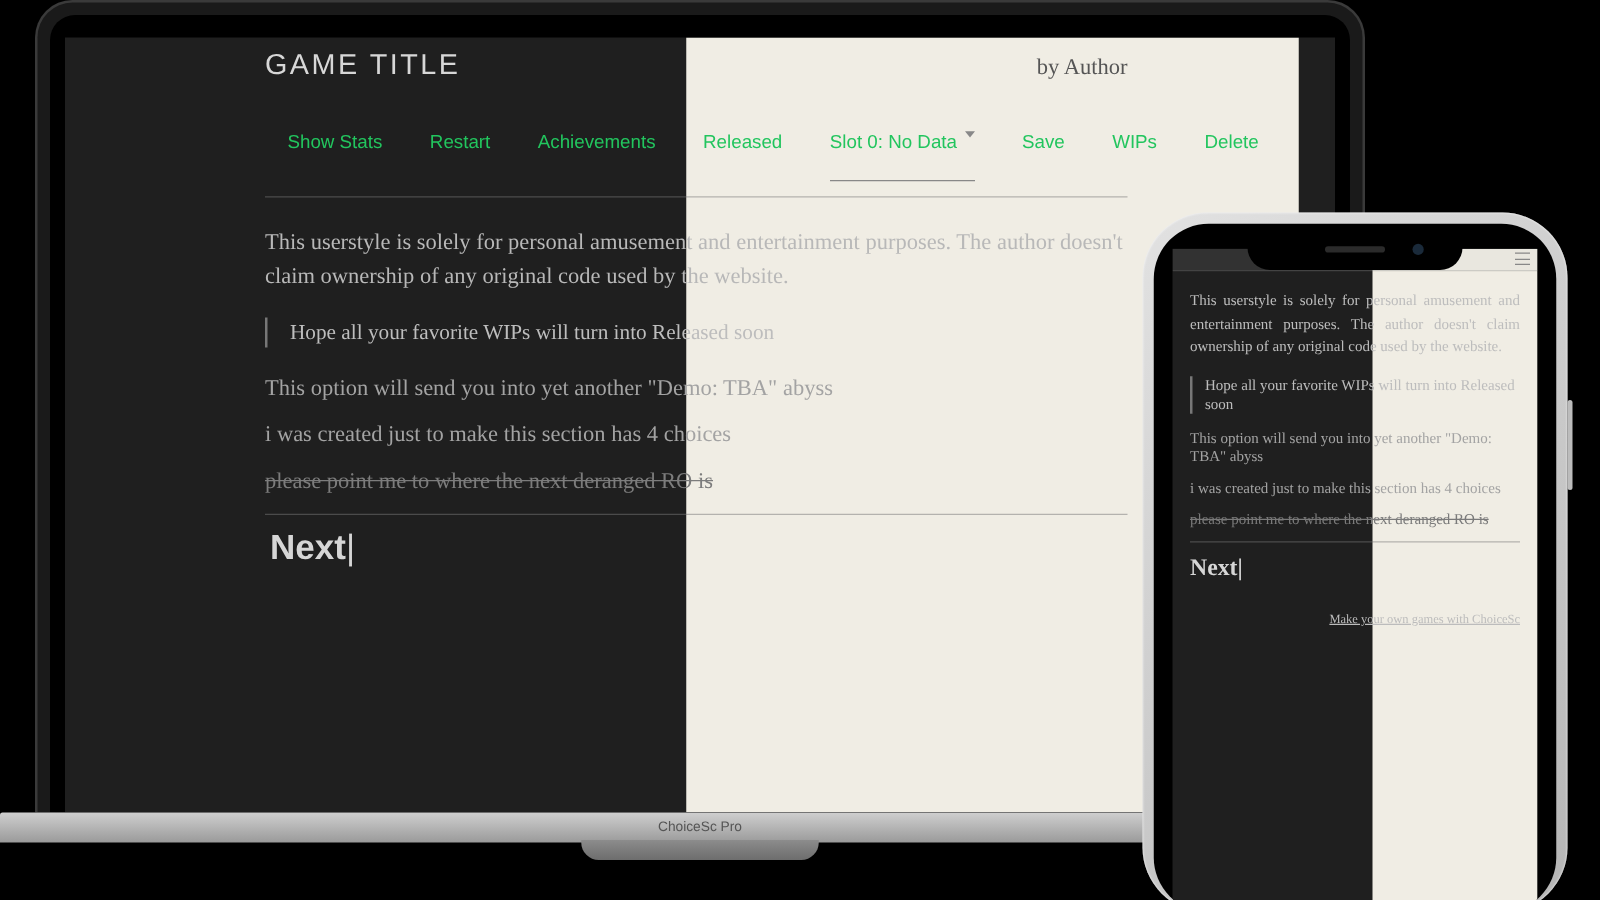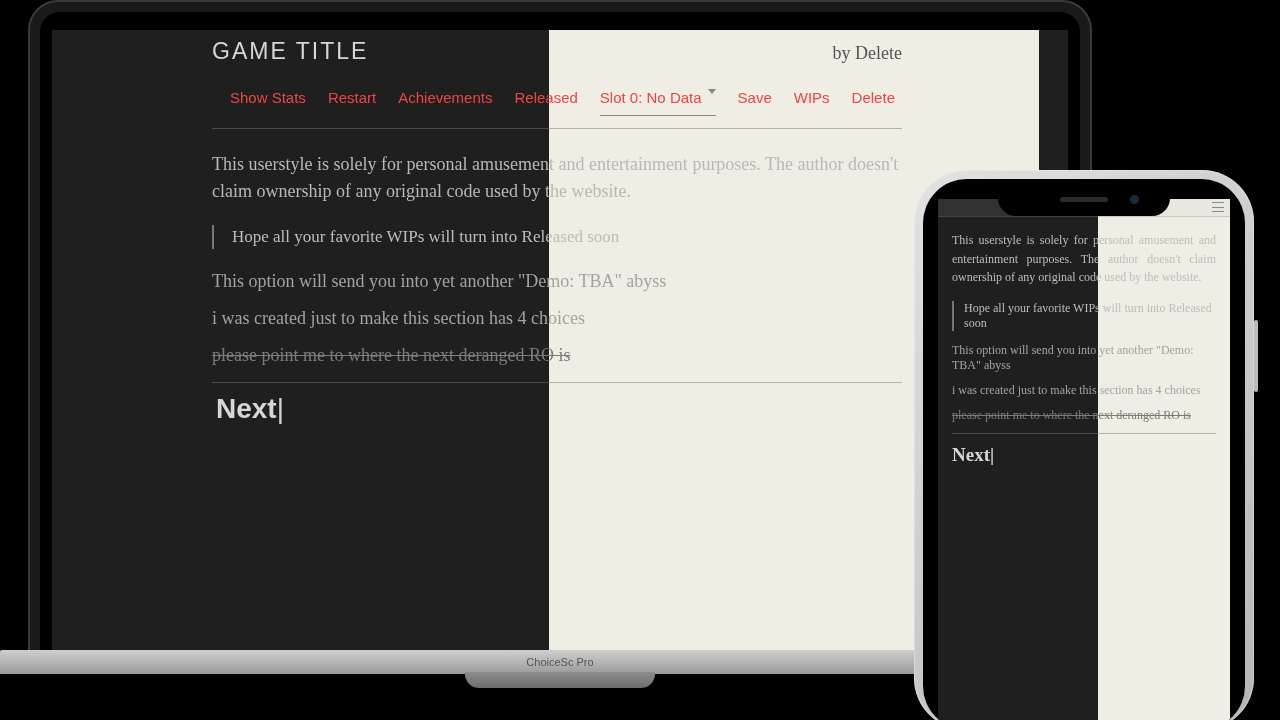--- a/index.html
+++ b/index.html
@@ -11,26 +11,26 @@
   .mac-bezel{position:absolute;left:10px;top:10px;right:10px;bottom:0;background:#000;border-radius:20px 20px 0 0;overflow:hidden}
   .mac-screen{position:absolute;left:12px;top:18px;right:12px;bottom:0;background:#1f1f1f;overflow:hidden}
   .mac-base{position:absolute;left:0;top:650px;width:1120px;height:40px}
   .mac-plate{position:absolute;left:0;top:0;width:1120px;height:24px;background:linear-gradient(#cfcfcf,#9a9a9a);border-radius:2px 2px 0 0;display:flex;align-items:center;justify-content:center;color:#555;font:11px -apple-system,Helvetica,Arial,sans-serif}
   .mac-notch{position:absolute;left:50%;top:22px;transform:translateX(-50%);width:190px;height:16px;background:linear-gradient(#8c8c8c,#6d6d6d);border-radius:0 0 14px 14px}
 
   
   .lap{position:relative;width:100%;height:100%}
   .lap .right-pane{position:absolute;left:497px;top:0;width:490px;height:100%;background:#f0ede4}
   .lap .content{position:absolute;left:160px;top:0;width:690px;padding-top:8px}
-  .title-row{display:flex;justify-content:space-between;align-items:baseline;margin-bottom:24px}
+  .title-row{display:flex;justify-content:space-between;align-items:baseline;margin-bottom:40px}
   .game-title{font-family:Optima,Candara,'Segoe UI',sans-serif;font-size:23px;letter-spacing:2px;color:#d7d7d7}
   .by-author{font-family:Georgia,serif;font-size:18px;color:#555}
-  .nav{display:flex;gap:22px;font:15px -apple-system,Helvetica,Arial,sans-serif;color:#ef4444;margin-left:18px}
+  .nav{display:flex;gap:38px;font:15px -apple-system,Helvetica,Arial,sans-serif;color:#22c55e;margin-left:18px}
   .nav span{cursor:pointer;white-space:nowrap}
-  .slot{border-bottom:1px solid #888;padding-bottom:9px;display:flex;align-items:flex-start;gap:6px}
+  .slot{border-bottom:1px solid #888;padding-bottom:22px;display:flex;align-items:flex-start;gap:6px}
   .chev{width:0;height:0;border-left:4px solid transparent;border-right:4px solid transparent;border-top:5px solid #888;display:inline-block}
   .hr{height:1px;background:#777;margin:12px 0 22px;opacity:.5}
   .para{font-size:18px;line-height:1.5;color:#b8b8b8;margin-bottom:18px;font-family:Optima,Candara,Georgia,serif}
   .quote{border-left:2px solid #777;padding:2px 0 2px 18px;margin:20px 0 22px;font-size:17px;color:#bdbdbd;font-family:Optima,Candara,Georgia,serif}
   .opt{font-size:18px;color:#a3a3a3;margin-bottom:16px;font-family:Optima,Candara,Georgia,serif}
   .opt.strike{text-decoration:line-through;color:#7c7c7c}
   .hr2{height:1px;background:#777;margin:12px 0 10px;opacity:.5}
   .next{font-family:Optima,Candara,'Segoe UI',sans-serif;font-size:28px;font-weight:600;color:#d6d6d6;margin-left:4px}
   .next .caret{font-weight:400}
 
@@ -66,21 +66,21 @@
   <div class="mac-lid">
     <div class="mac-bezel">
       <div class="mac-screen">
 
         <div class="lap">
           <div class="right-pane"></div>
 
           <div class="content">
             <div class="title-row">
               <span class="game-title">GAME TITLE</span>
-              <span class="by-author">by Delete</span>
+              <span class="by-author">by Author</span>
             </div>
 
             <div class="nav">
               <span>Show Stats</span>
               <span>Restart</span>
               <span>Achievements</span>
               <span>Released</span>
               <span class="slot">
                 <span>Slot 0: No Data</span>
                 <i class="chev"></i>
@@ -140,19 +140,20 @@
           <div class="p">This userstyle is solely for personal amusement and entertainment purposes. The author doesn't claim ownership of any original code used by the website.</div>
           <div class="q">Hope all your favorite WIPs will turn into Released soon</div>
           <div class="o">This option will send you into yet another "Demo: TBA" abyss</div>
           <div class="o">i was created just to make this section has 4 choices</div>
           <div class="o strike">please point me to where the next deranged RO is</div>
           <div class="hr3"></div>
           <div class="nx">
             <span>Next</span><span>|</span>
           </div>
           <div class="links">
+            <div>Make your own games with ChoiceSc</div>
           </div>
         </div>
       </div>
 
     </div>
   </div>
 </div>
 
 </body></html>

